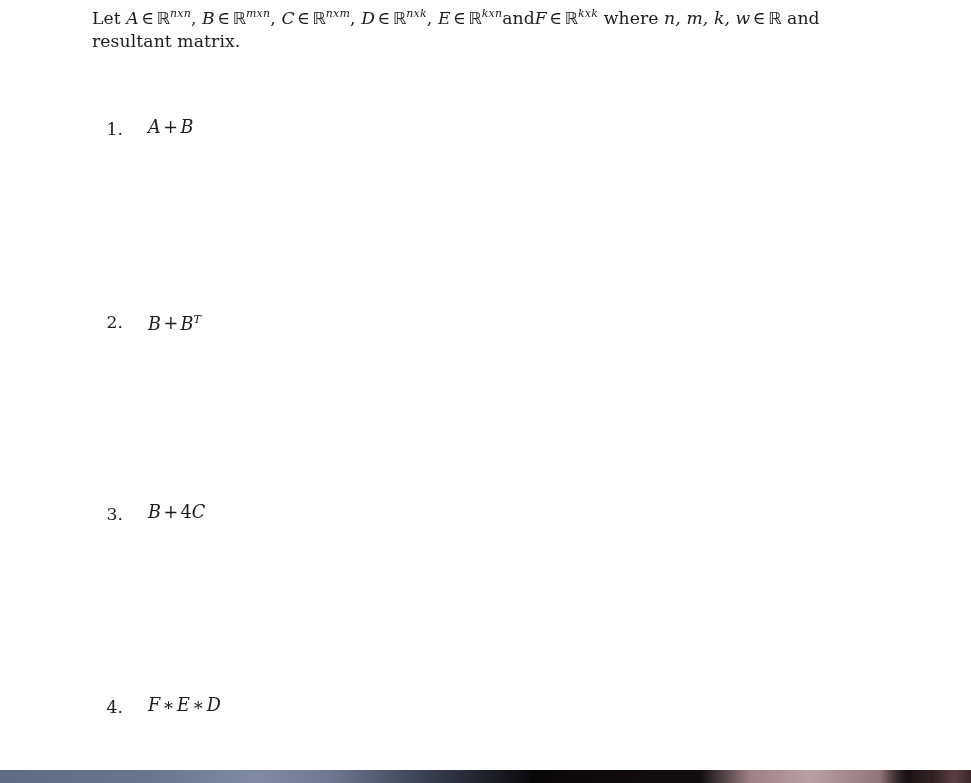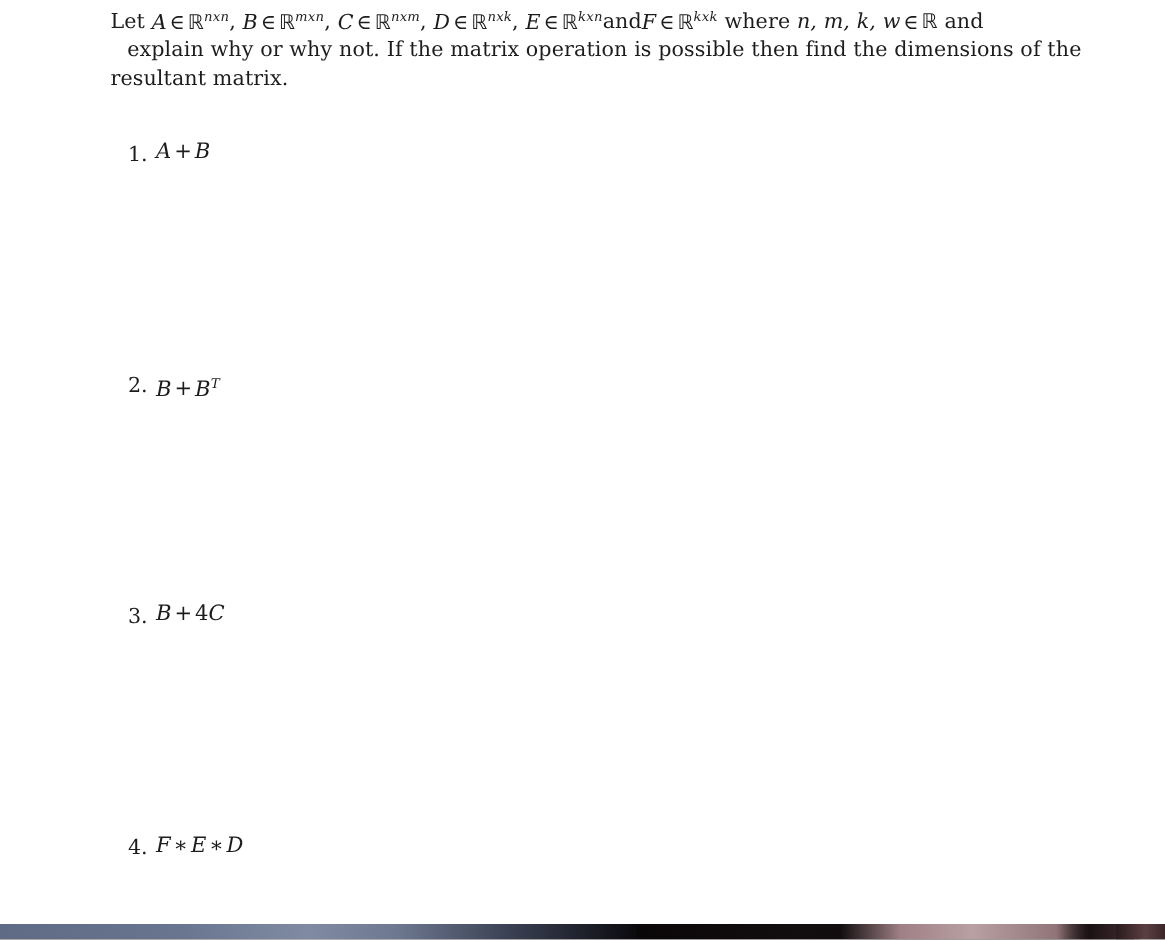--- a/index.html
+++ b/index.html
@@ -90,21 +90,21 @@
     position: absolute;
     left: 7px;
     top: 4px;
     width: 24px;
     text-align: right;
     font-style: normal;
     font-size: 17.2px;
   }
   .qbody {
     position: absolute;
-    left: 38px;
+    left: 56px;
     top: 2px;
     white-space: nowrap;
   }
 
   
   .bottom-strip {
     position: absolute;
     left: 0;
     top: 770px;
     width: 971px;
@@ -143,21 +143,20 @@
 
 <div class="page">
 
   <div class="statement">
 
     <span class="ln l1">
       <span>Let </span><span class="nb"><span class="mi">A</span><span class="op">∈</span><span class="bb">ℝ</span><span class="sup">nxn</span></span><span class="opn">, </span><span class="nb"><span class="mi">B</span><span class="op">∈</span><span class="bb">ℝ</span><span class="sup">mxn</span></span><span class="opn">, </span><span class="nb"><span class="mi">C</span><span class="op">∈</span><span class="bb">ℝ</span><span class="sup">nxm</span></span><span class="opn">, </span><span class="nb"><span class="mi">D</span><span class="op">∈</span><span class="bb">ℝ</span><span class="sup">nxk</span></span><span class="opn">, </span><span class="nb"><span class="mi">E</span><span class="op">∈</span><span class="bb">ℝ</span><span class="sup">kxn</span></span><span class="opn">and</span><span class="nb"><span class="mi">F</span><span class="op">∈</span><span class="bb">ℝ</span><span class="sup">kxk</span></span>&nbsp;<span>where </span><span class="mi">n, m, k, w</span><span class="op">∈</span><span class="bb">ℝ</span><span> and</span>
     </span>
 
 
-    <span class="ln l3">explain why or why not. If the matrix operation is possible then find the dimensions of the</span>
 
     <span class="ln l4">resultant matrix.</span>
   </div>
 
   <ol class="qlist">
 
     <li class="qitem">
       <span class="qnum">1.</span>
       <span class="qbody">
         <span class="mi">A</span><span class="op">+</span><span class="mi">B</span>

